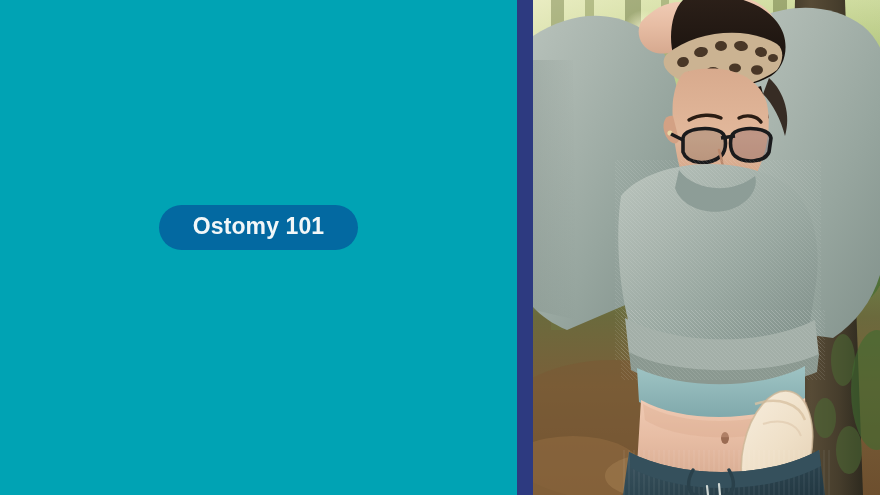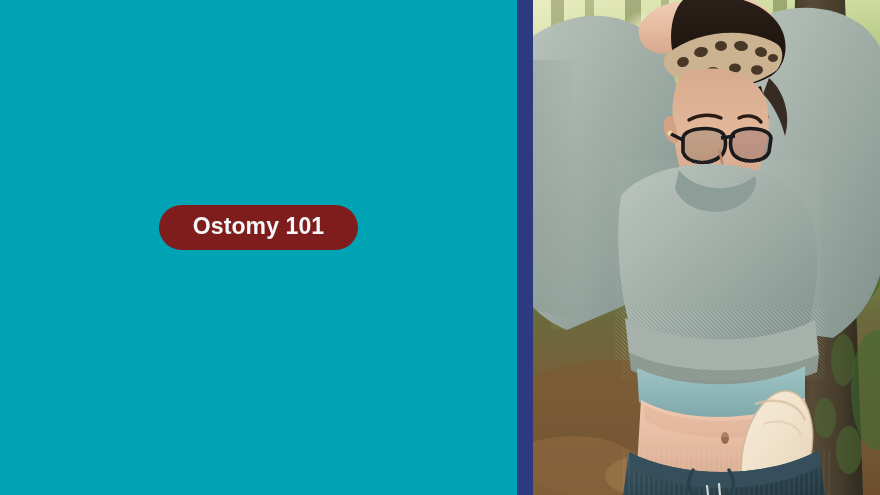--- a/index.html
+++ b/index.html
@@ -23,21 +23,21 @@
   .panel-inner{
     width:100%;
     display:flex;flex-direction:column;
     align-items:center;
     margin-top:-14px;
   }
 
   .badge{
     display:inline-flex;
     align-items:center;justify-content:center;
-    background:#7f1d1d;
+    background:#0369a1;
     color:#F2F7F8;
     border-radius:999px;
     padding:10px 34px 12px 34px;
     font-size:23px;
     font-weight:bold;
     letter-spacing:0.1px;
     line-height:1;
     margin-bottom:27px;
     white-space:nowrap;
   }

